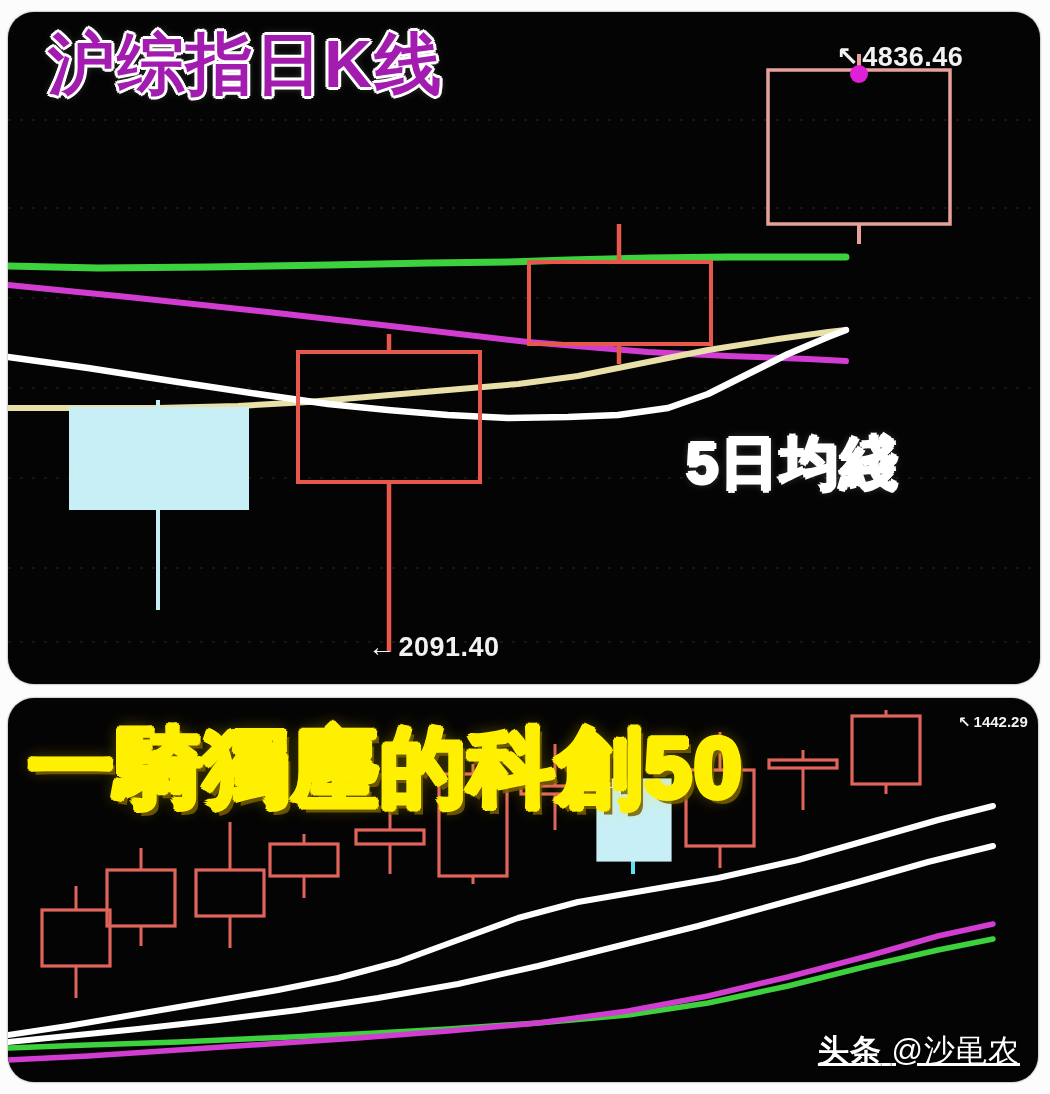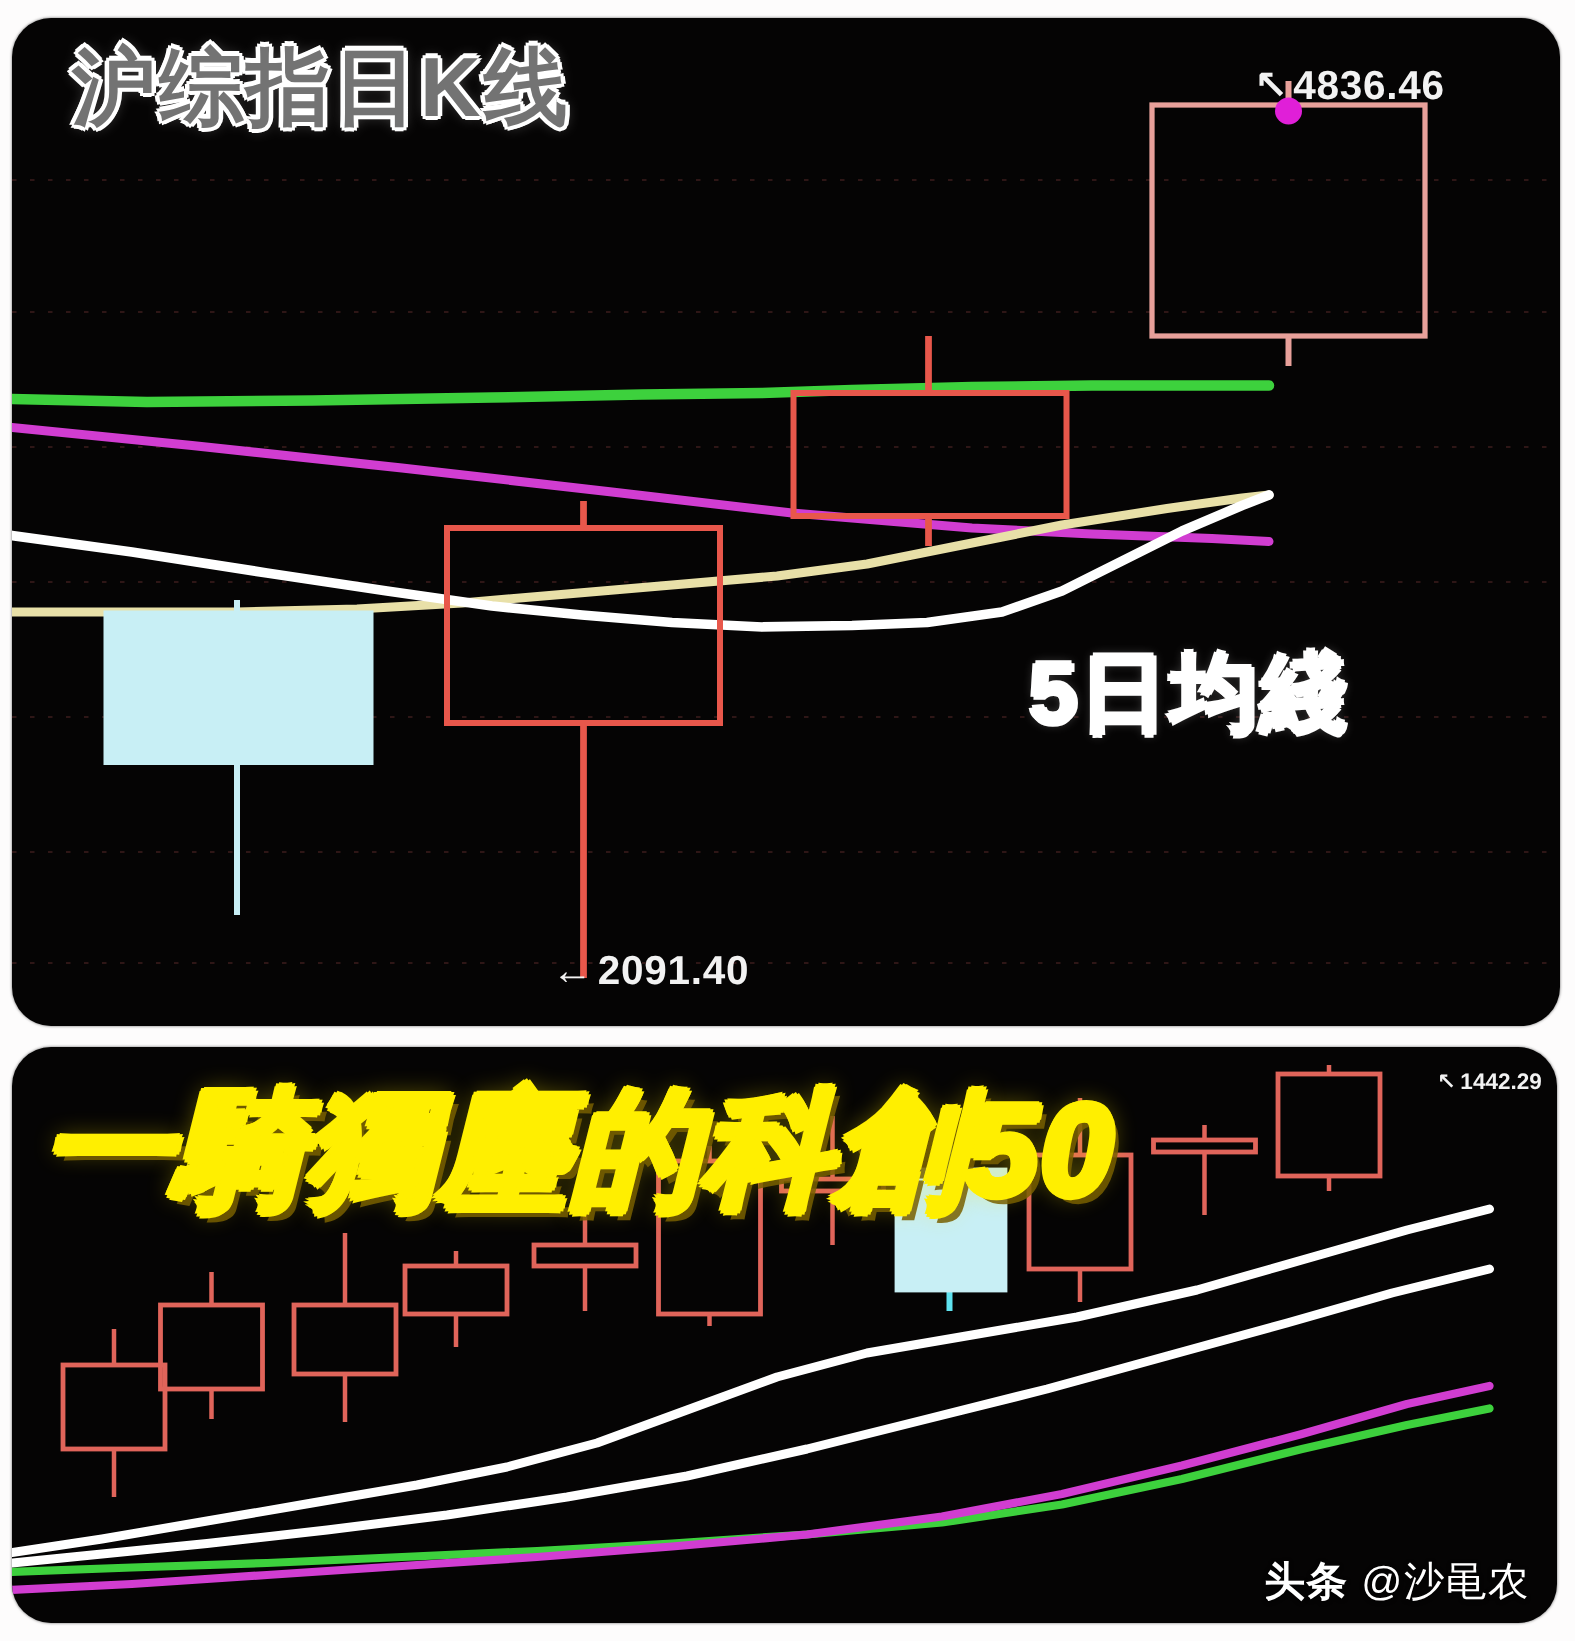--- a/index.html
+++ b/index.html
@@ -26,37 +26,36 @@
   .headline{
     position:absolute;
     font-weight:700;
     letter-spacing:2px;
     white-space:nowrap;
     line-height:1;
     user-select:none;
   }
   #title-top{
     left:48px;top:30px;
-    font-size:56px;
-    color:#737373;
+    font-size:67px;
+    color:#a21caf;
     text-shadow:
        3px 0 0 #fff,-3px 0 0 #fff,0 3px 0 #fff,0 -3px 0 #fff,
        2px 2px 0 #fff,-2px 2px 0 #fff,2px -2px 0 #fff,-2px -2px 0 #fff,
        0 0 10px rgba(255,255,255,.35);
   }
   #title-bottom{
     left:28px;top:724px;
     font-size:86px;
     color:#ffef00;
     text-shadow:
        3px 0 0 #ffef00,-3px 0 0 #ffef00,0 3px 0 #ffef00,0 -3px 0 #ffef00,
        2px 2px 0 #ffef00,-2px 2px 0 #ffef00,2px -2px 0 #ffef00,-2px -2px 0 #ffef00,
        5px 6px 0 rgba(120,95,0,.85),
        0 0 16px rgba(255,230,0,.45);
-    font-style: italic;
   }
 
   #callout-block{
     position:absolute;
     left:686px;top:432px;
     width:300px;
     text-align:left;
     user-select:none;
   }
   #callout-block .cl{
@@ -86,26 +85,27 @@
   #price-high{left:836px;top:42px;font-size:27px;letter-spacing:.5px;}
   #price-low{left:368px;top:632px;font-size:27px;letter-spacing:.5px;}
   #price-kc{left:958px;top:713px;font-size:15px;letter-spacing:0px;}
   .price-tag .arw{display:inline-block;line-height:1;}
 
   
   #watermark{
     position:absolute;
     right:30px;bottom:22px;
     color:#ffffff;
-    font-size:27px;
+    font-size:31px;
     font-weight:400;
     letter-spacing:1px;
     white-space:nowrap;
     user-select:none;
     text-shadow:0 1px 3px rgba(0,0,0,.9);
+    text-decoration:underline;
   }
   #watermark .wm-strong{font-weight:700;}
 </style>
 </head>
 <body>
 
 <div id="root">
 
   <div class="panel" id="panel-top">
     <svg class="chart-svg" viewBox="0 0 1032 672" preserveAspectRatio="none">

